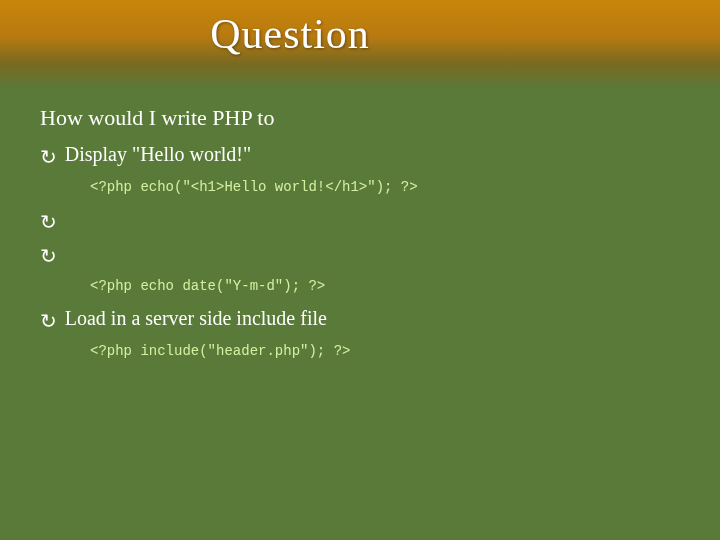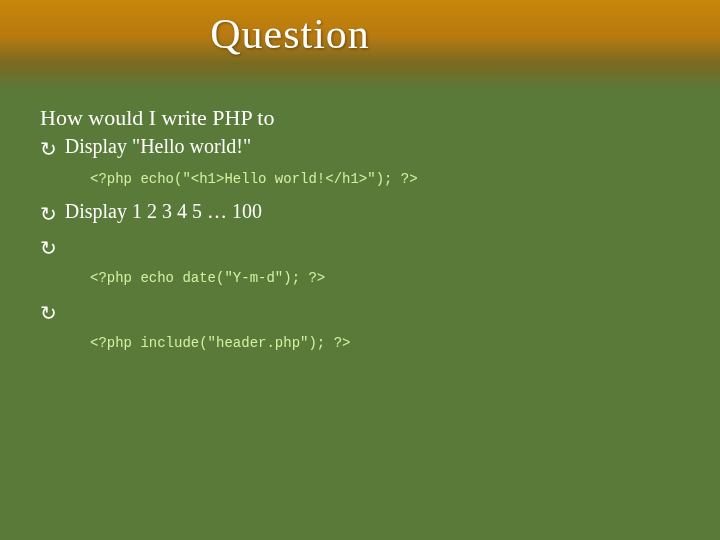--- a/index.html
+++ b/index.html
@@ -50,21 +50,21 @@
       top: 105px;
       left: 40px;
       right: 20px;
       bottom: 20px;
       color: #fff;
       font-family: 'Georgia', serif;
     }
 
     .main-question {
       font-size: 22px;
-      margin-bottom: 4px;
+      margin-bottom: 12px;
       color: #fff;
     }
 
     .bullet-item {
       display: flex;
       align-items: flex-start;
       margin-bottom: 4px;
     }
 
     .bullet-icon {
@@ -109,26 +109,26 @@
   <div class="main-question">How would I write PHP to</div>
 
   <div class="bullet-item section-gap">
     <span class="bullet-icon">↻</span>
     <span class="bullet-text">Display "Hello world!"</span>
   </div>
   <div class="code-block">&lt;?php echo("&lt;h1&gt;Hello world!&lt;/h1&gt;"); ?&gt;</div>
 
   <div class="bullet-item section-gap">
     <span class="bullet-icon">↻</span>
-    <span class="bullet-text">Display 1 2 3 4 5 … 100</span>
   </div>
 
   <div class="bullet-item section-gap">
     <span class="bullet-icon">↻</span>
   </div>
   <div class="code-block">&lt;?php echo date("Y-m-d"); ?&gt;</div>
 
   <div class="bullet-item section-gap">
     <span class="bullet-icon">↻</span>
+    <span class="bullet-text">Load in a server side include file</span>
   </div>
   <div class="code-block">&lt;?php include("header.php"); ?&gt;</div>
 
 </div>
 
 </body></html>

